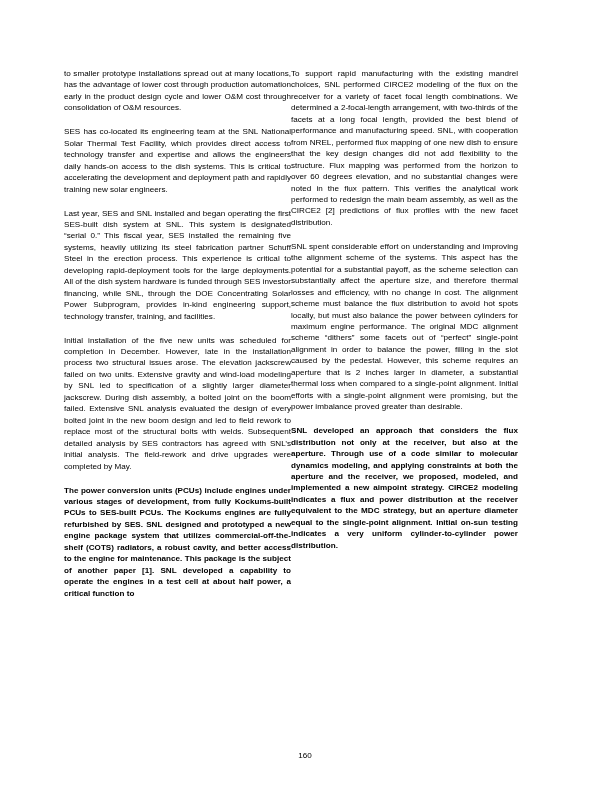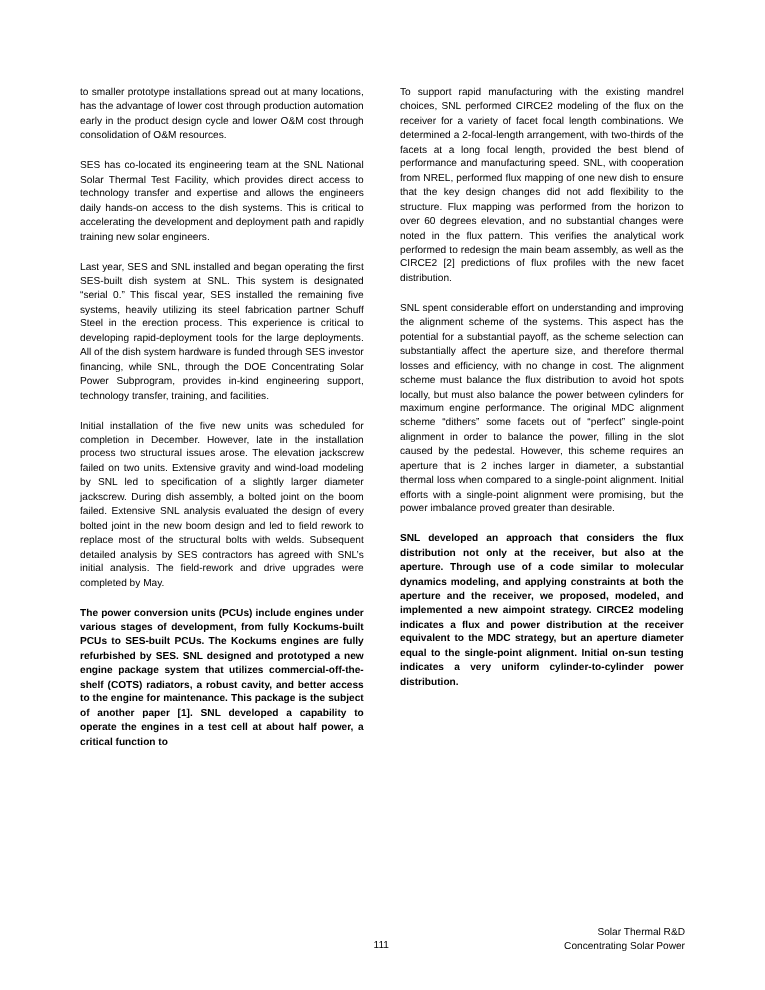--- a/index.html
+++ b/index.html
@@ -25,21 +25,20 @@
     background: #ffffff;
   }
 
   #columns {
     position: absolute;
     left: 64px;
     top: 68px;
     width: 484px;
     display: flex;
     flex-direction: row;
-    gap: 29px;
   }
 
   .column {
     width: 227px;
     flex: 0 0 227px;
   }
 
   p.para {
     margin: 0 0 12.5px 0;
     font-size: 8.1px;
@@ -114,20 +113,16 @@
 
     <div class="column" id="right-column">
       <p class="para">To support rapid manufacturing with the existing mandrel choices, SNL performed CIRCE2 modeling of the flux on the receiver for a variety of facet focal length combinations. We determined a 2-focal-length arrangement, with two-thirds of the facets at a long focal length, provided the best blend of performance and manufacturing speed. SNL, with cooperation from NREL, performed flux mapping of one new dish to ensure that the key design changes did not add flexibility to the structure. Flux mapping was performed from the horizon to over 60 degrees elevation, and no substantial changes were noted in the flux pattern. This verifies the analytical work performed to redesign the main beam assembly, as well as the CIRCE2 [2] predictions of flux profiles with the new facet distribution.</p>
       <p class="para">SNL spent considerable effort on understanding and improving the alignment scheme of the systems. This aspect has the potential for a substantial payoff, as the scheme selection can substantially affect the aperture size, and therefore thermal losses and efficiency, with no change in cost. The alignment scheme must balance the flux distribution to avoid hot spots locally, but must also balance the power between cylinders for maximum engine performance. The original MDC alignment scheme “dithers” some facets out of “perfect” single-point alignment in order to balance the power, filling in the slot caused by the pedestal. However, this scheme requires an aperture that is 2 inches larger in diameter, a substantial thermal loss when compared to a single-point alignment. Initial efforts with a single-point alignment were promising, but the power imbalance proved greater than desirable.</p>
       <p class="para">SNL developed an approach that considers the flux distribution not only at the receiver, but also at the aperture. Through use of a code similar to molecular dynamics modeling, and applying constraints at both the aperture and the receiver, we proposed, modeled, and implemented a new aimpoint strategy. CIRCE2 modeling indicates a flux and power distribution at the receiver equivalent to the MDC strategy, but an aperture diameter equal to the single-point alignment. Initial on-sun testing indicates a very uniform cylinder-to-cylinder power distribution.</p>
     </div>
 
   </div>
 
   <div id="footer">
-    <div id="page-number">111</div>
-    <div id="footer-right">
-      <span class="footer-line">Solar Thermal R&amp;D</span>
-      <span class="footer-line">Concentrating Solar Power</span>
-    </div>
+    <div id="page-number">160</div>
   </div>
 
 </div>
 
 </body></html>

